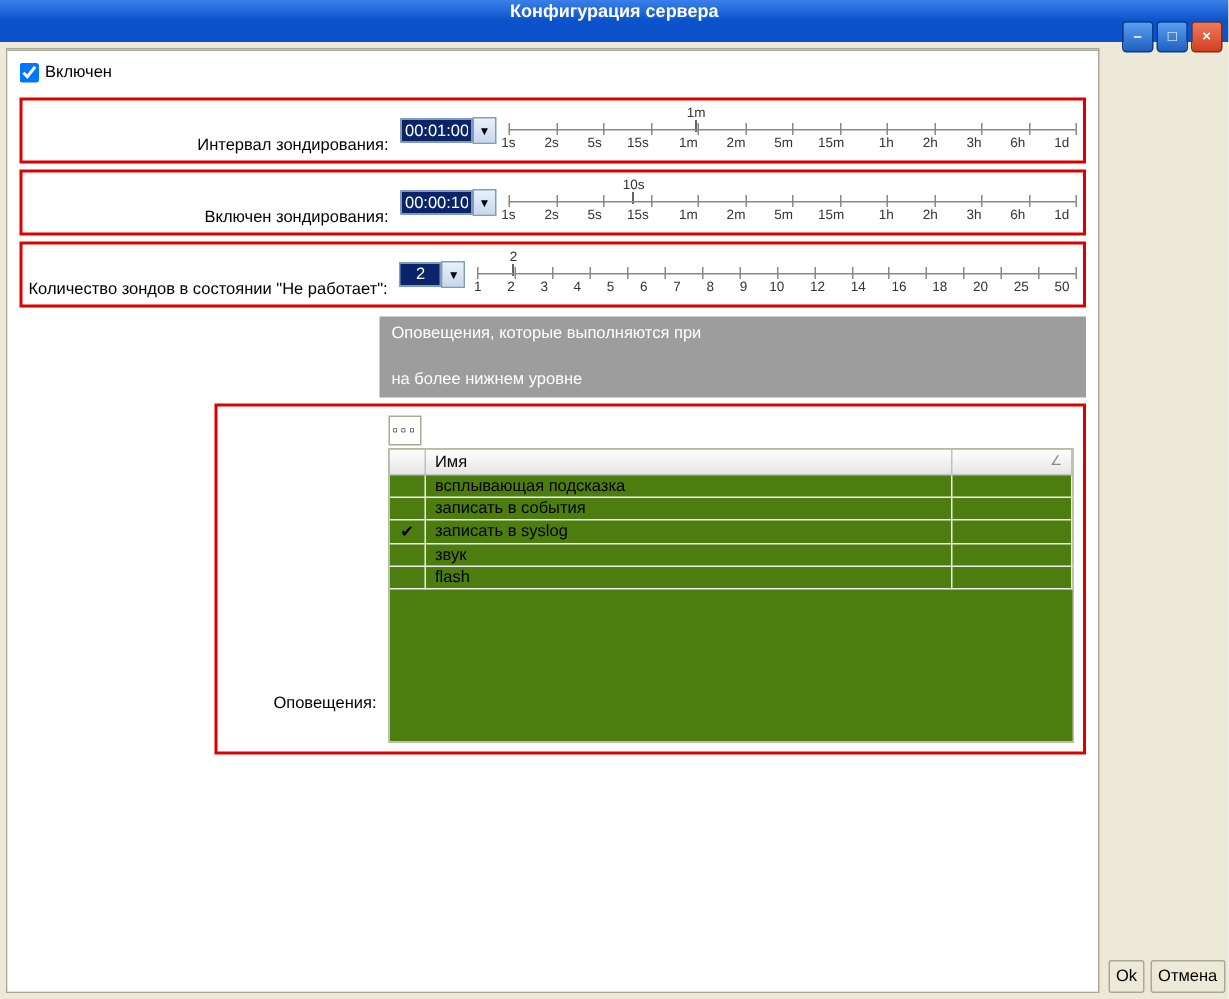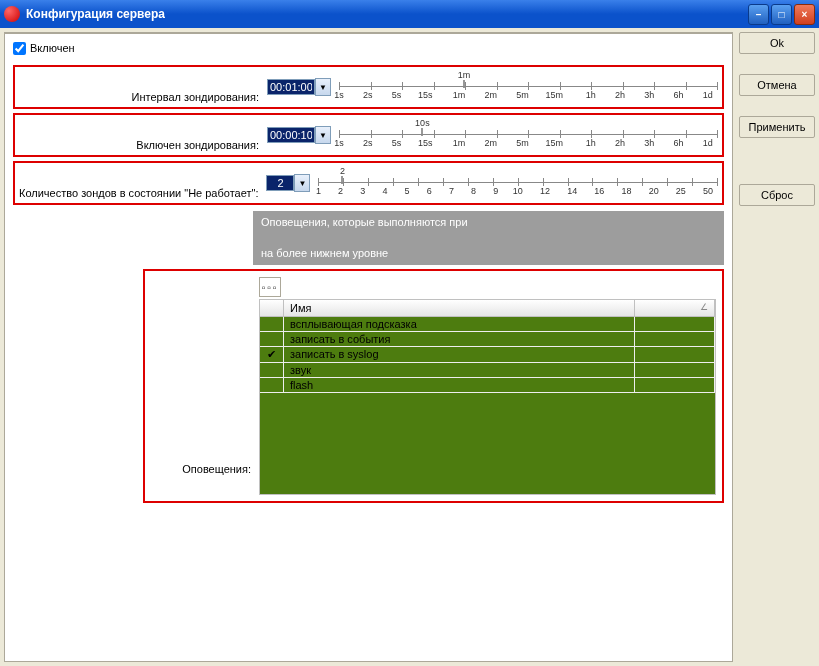--- a/index.html
+++ b/index.html
@@ -13,20 +13,21 @@
 }
 .titlebar {
   height: 28px;
   background: linear-gradient(to bottom, #3a80ea 0%, #0b52cb 50%, #0b52cb 100%);
   display: flex;
   align-items: center;
   padding: 0 4px;
   color: white;
   font-size: 12px;
   font-weight: bold;
+  flex-direction: column;
 }
 .titlebar-icon {
   width: 16px; height: 16px;
   background: radial-gradient(circle at 30% 30%, #ff6666, #cc0000);
   border-radius: 50%;
   margin-right: 6px;
 }
 .window-controls { margin-left: auto; display: flex; gap: 2px; }
 .window-btn {
   width: 21px; height: 21px;
@@ -233,22 +234,23 @@
 .col-check { width: 24px; }
 .col-name { flex: 1; }
 .col-x { width: 80px; text-align: right; font-size:9px; color:#888;}
 .grid-row { display: flex; font-size: 11px; }
 .grid-row .col { padding: 1px 6px; border-right: 1px solid #eee; border-bottom: 1px solid #eee;}
 .grid-row .col-check { text-align: center; }
 .side-buttons {
   width: 82px;
   padding-left: 6px;
   display: flex;
-  flex-direction: column;
-  gap: 20px;
+  flex-direction: row;
+  gap: 4px;
+  align-items: flex-end;
 }
 .btn {
   border: 1px solid #aca899;
   background: #ece9d8;
   padding: 4px 4px;
   font-size: 11px;
   cursor: pointer;
   border-radius: 2px;
   text-align: center;
 }

